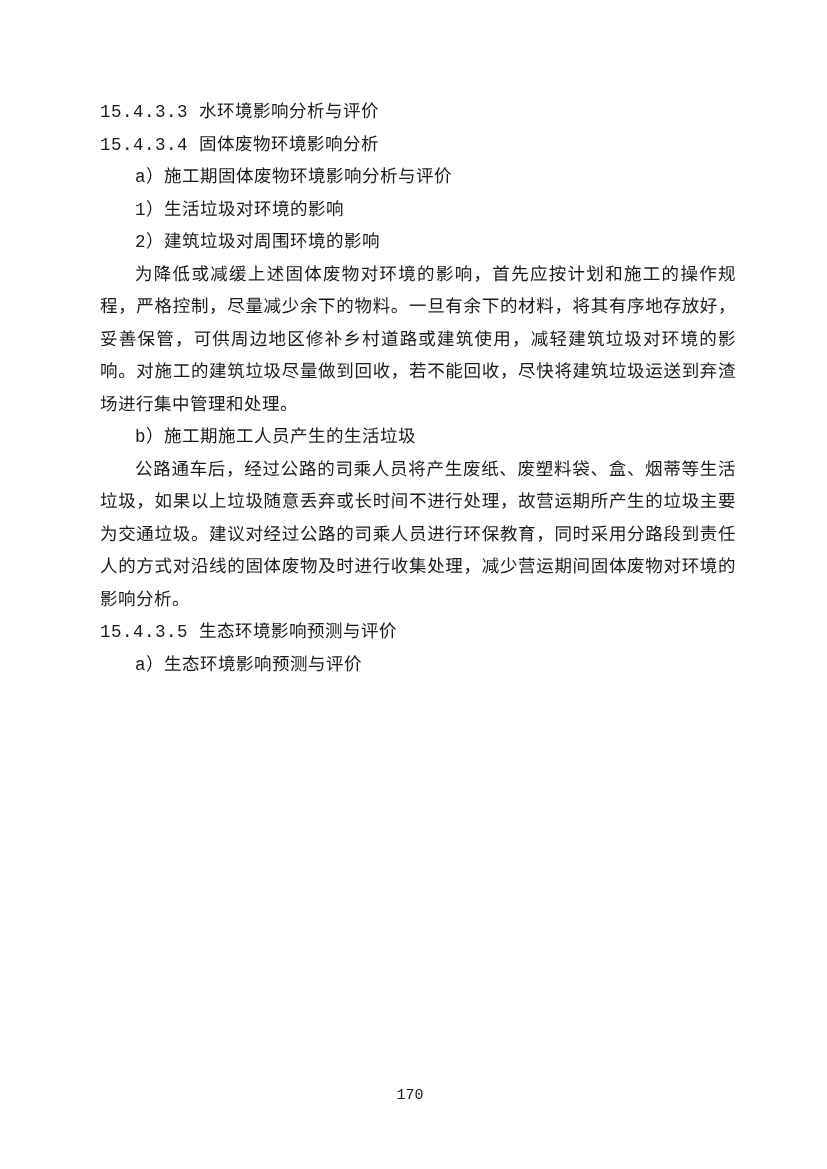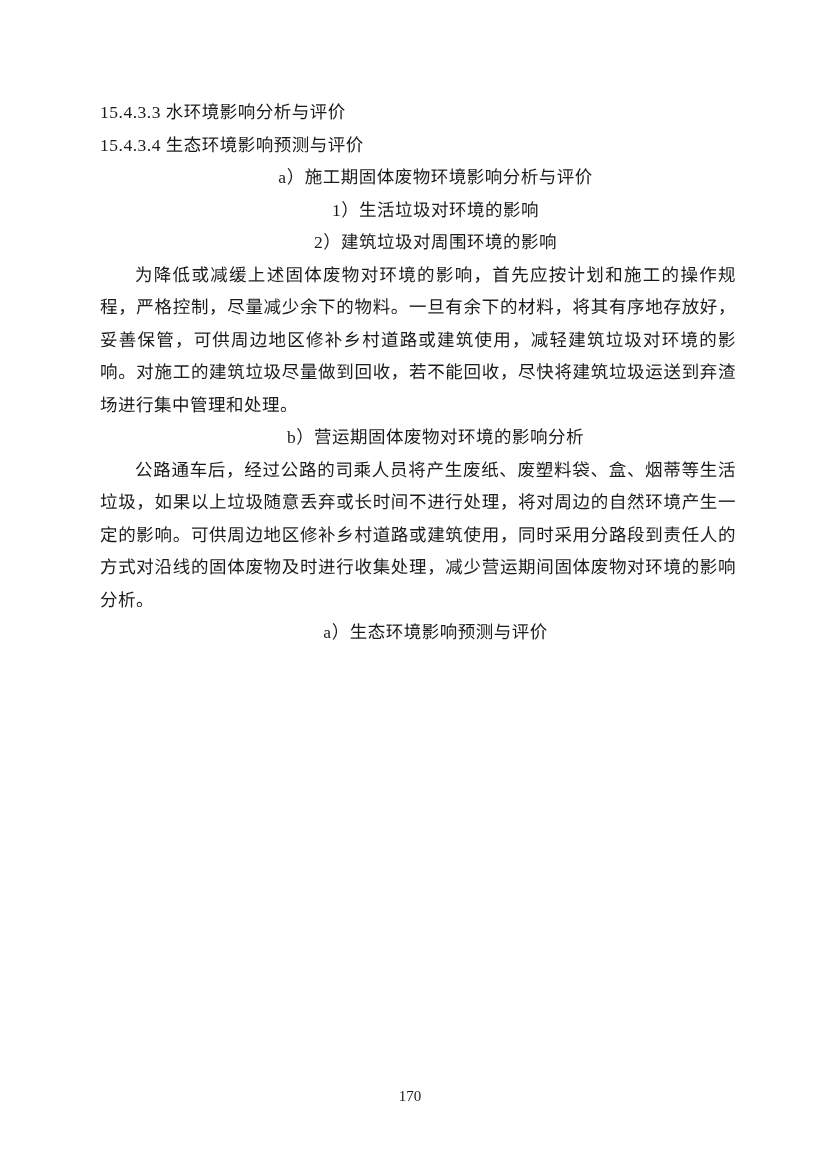--- a/index.html
+++ b/index.html
@@ -5,21 +5,21 @@
   html, body {
     margin: 0;
     padding: 0;
     background: #ffffff;
   }
   .page {
     position: relative;
     width: 827px;
     height: 1169px;
     background: #ffffff;
-    font-family: Liberation Serif, serif;
+    font-family: Liberation Mono, monospace;
     color: #1a1a1a;
     overflow: hidden;
     box-sizing: border-box;
   }
   .content {
     position: absolute;
     top: 96px;
     left: 100px;
     width: 636px;
     font-size: 17.5px;
@@ -31,44 +31,45 @@
     text-indent: 0;
     white-space: nowrap;
   }
   .para {
     text-align: justify;
     text-indent: 2em;
   }
   
   .para { text-justify: inter-character; }
   .item {
-    text-align: center;
+    text-align: left;
     text-indent: 2em;
     white-space: nowrap;
   }
   .page-footer {
     position: absolute;
     top: 1086px;
     left: 0;
     width: 820px;
     text-align: center;
     font-size: 15px;
     line-height: 20px;
     color: #1a1a1a;
   }
 </style>
 </head>
 <body>
 
 <div class="page">
   <div class="content">
     <div class="heading">15.4.3.3 水环境影响分析与评价</div>
-    <div class="heading">15.4.3.4 生态环境影响预测与评价</div>
+    <div class="heading">15.4.3.4 固体废物环境影响分析</div>
     <div class="item">a）施工期固体废物环境影响分析与评价</div>
     <div class="item">1）生活垃圾对环境的影响</div>
     <div class="item">2）建筑垃圾对周围环境的影响</div>
     <div class="para">为降低或减缓上述固体废物对环境的影响，首先应按计划和施工的操作规程，严格控制，尽量减少余下的物料。一旦有余下的材料，将其有序地存放好，妥善保管，可供周边地区修补乡村道路或建筑使用，减轻建筑垃圾对环境的影响。对施工的建筑垃圾尽量做到回收，若不能回收，尽快将建筑垃圾运送到弃渣场进行集中管理和处理。</div>
-    <div class="item">b）营运期固体废物对环境的影响分析</div>
-    <div class="para">公路通车后，经过公路的司乘人员将产生废纸、废塑料袋、盒、烟蒂等生活垃圾，如果以上垃圾随意丢弃或长时间不进行处理，将对周边的自然环境产生一定的影响。可供周边地区修补乡村道路或建筑使用，同时采用分路段到责任人的方式对沿线的固体废物及时进行收集处理，减少营运期间固体废物对环境的影响分析。</div>
+    <div class="item">b）施工期施工人员产生的生活垃圾</div>
+    <div class="para">公路通车后，经过公路的司乘人员将产生废纸、废塑料袋、盒、烟蒂等生活垃圾，如果以上垃圾随意丢弃或长时间不进行处理，故营运期所产生的垃圾主要为交通垃圾。建议对经过公路的司乘人员进行环保教育，同时采用分路段到责任人的方式对沿线的固体废物及时进行收集处理，减少营运期间固体废物对环境的影响分析。</div>
+    <div class="heading">15.4.3.5 生态环境影响预测与评价</div>
     <div class="item">a）生态环境影响预测与评价</div>
   </div>
   <div class="page-footer">170</div>
 </div>
 
 </body></html>

